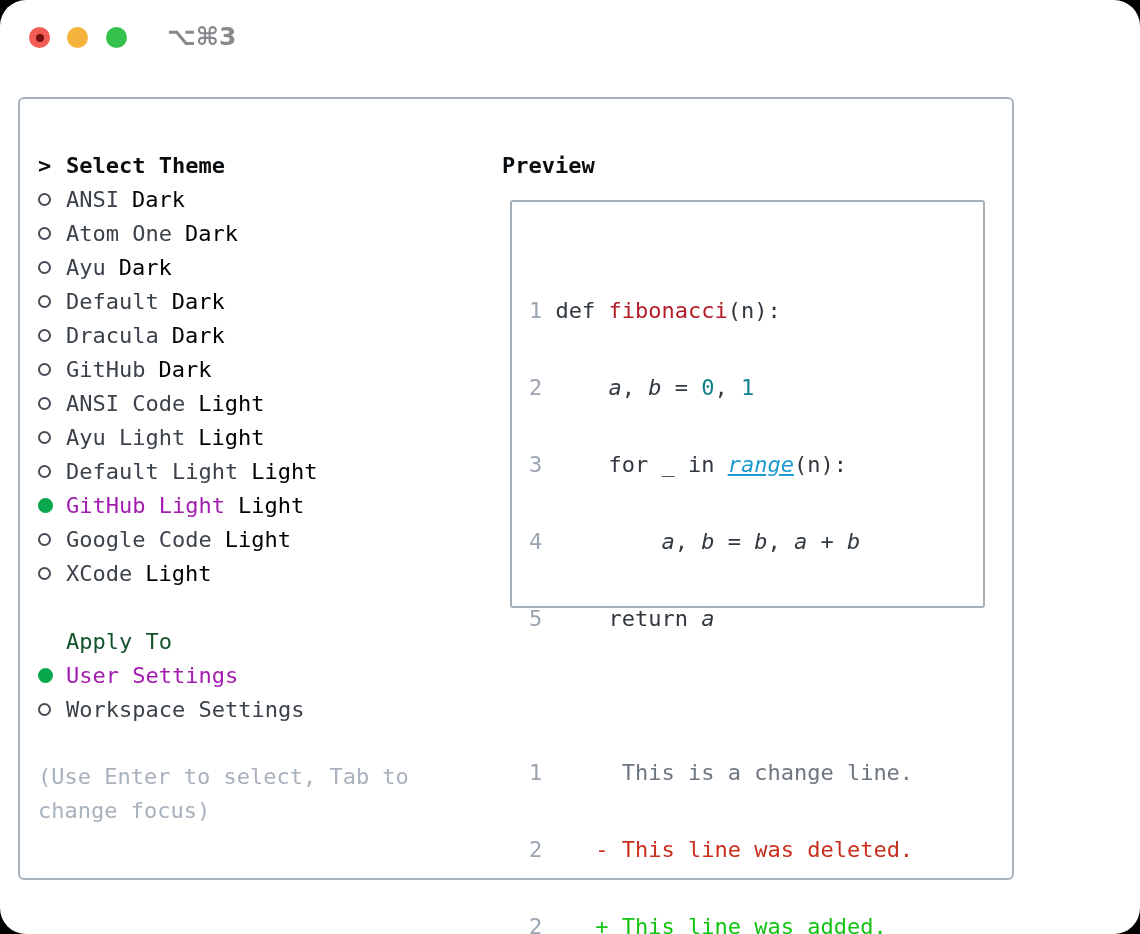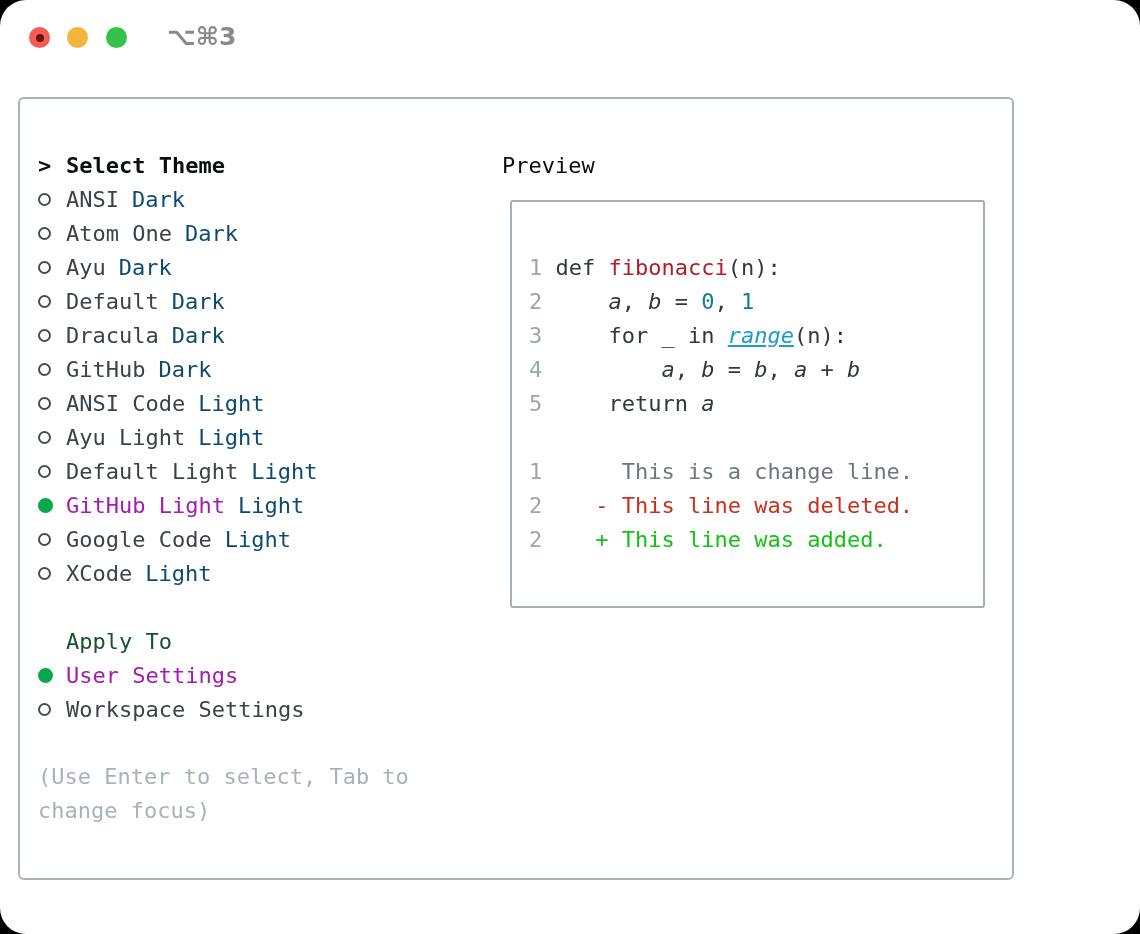--- a/index.html
+++ b/index.html
@@ -45,39 +45,39 @@
   .row { display: flex; align-items: center; height: 34px; font-size: 22px; }
   .icon-cell { flex: 0 0 28px; width: 28px; display: flex; align-items: center; }
   .radio {
     width: 13px; height: 13px; box-sizing: border-box;
     border: 2px solid #454c54; border-radius: 50%;
   }
   .radio.sel { width: 15px; height: 15px; background: #0aa84c; border-color: #0aa84c; }
   .caret, .hdr { font-weight: bold; color: #0a0d10; white-space: pre; }
   .name { white-space: pre; color: #3b424a; }
   .name.sel-text { color: #a21caf; }
-  .tag { margin-left: 13px; white-space: pre; color: #0c4a6e; }
+  .tag { margin-left: 13px; white-space: pre; color: #000000; }
   .apply-label { color: #14532d; white-space: pre; }
   .spacer { height: 34px; }
   .hint { font-size: 22px; line-height: 34px; color: #a8b1bc; white-space: pre; }
 
   
   .preview-label-row {
     position: absolute; left: 482px; top: 49px; height: 34px;
     display: flex; align-items: center;
-    font-size: 22px; font-weight: normal; color: #0a0d10;
+    font-size: 22px; font-weight: bold; color: #0a0d10;
   }
   .preview-box {
     position: absolute; left: 490px; top: 101px;
     width: 475px; height: 408px; box-sizing: border-box;
     border: 2px solid #a6aeb6; border-radius: 3px;
     padding: 49px 0 0 17px;
     background: #fff;
   }
-  .code-line { height: 34px; line-height: 34px; font-size: 22px; white-space: pre; }
+  .code-line { height: 34px; line-height: 34px; font-size: 22px; white-space: pre; margin-top: 43px; }
   .seg-ln   { color: #9aa5b1; }
   .seg-code { color: #31383f; }
   .seg-fn   { color: #b31d28; }
   .seg-num  { color: #11808c; }
   .seg-bi   { color: #1d9bd1; font-style: italic; text-decoration: underline; }
   .seg-var  { color: #31383f; font-style: italic; }
   .seg-ctx  { color: #6e7781; }
   .seg-del  { color: #ca2f1e; }
   .seg-add  { color: #12c312; }
 </style>

